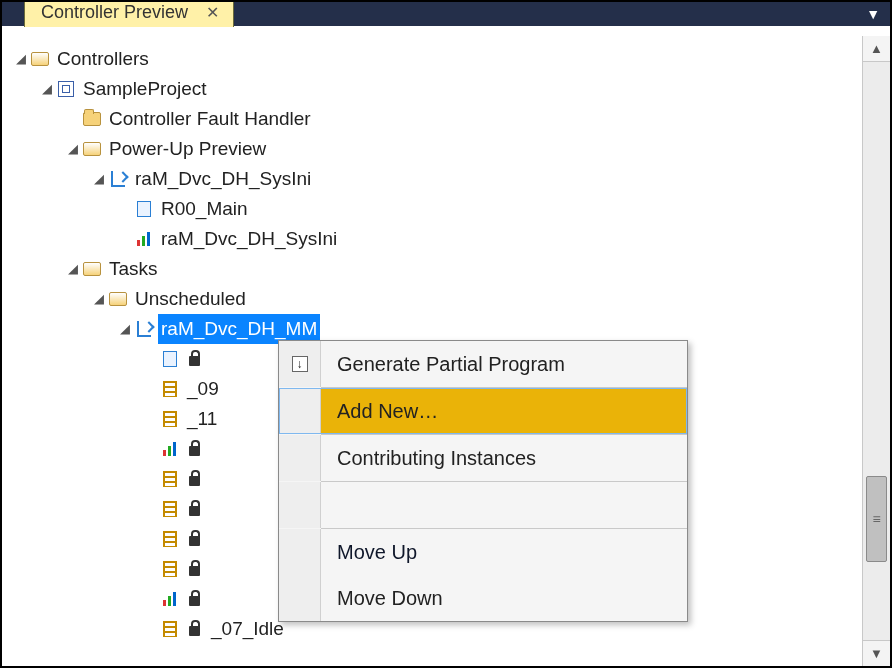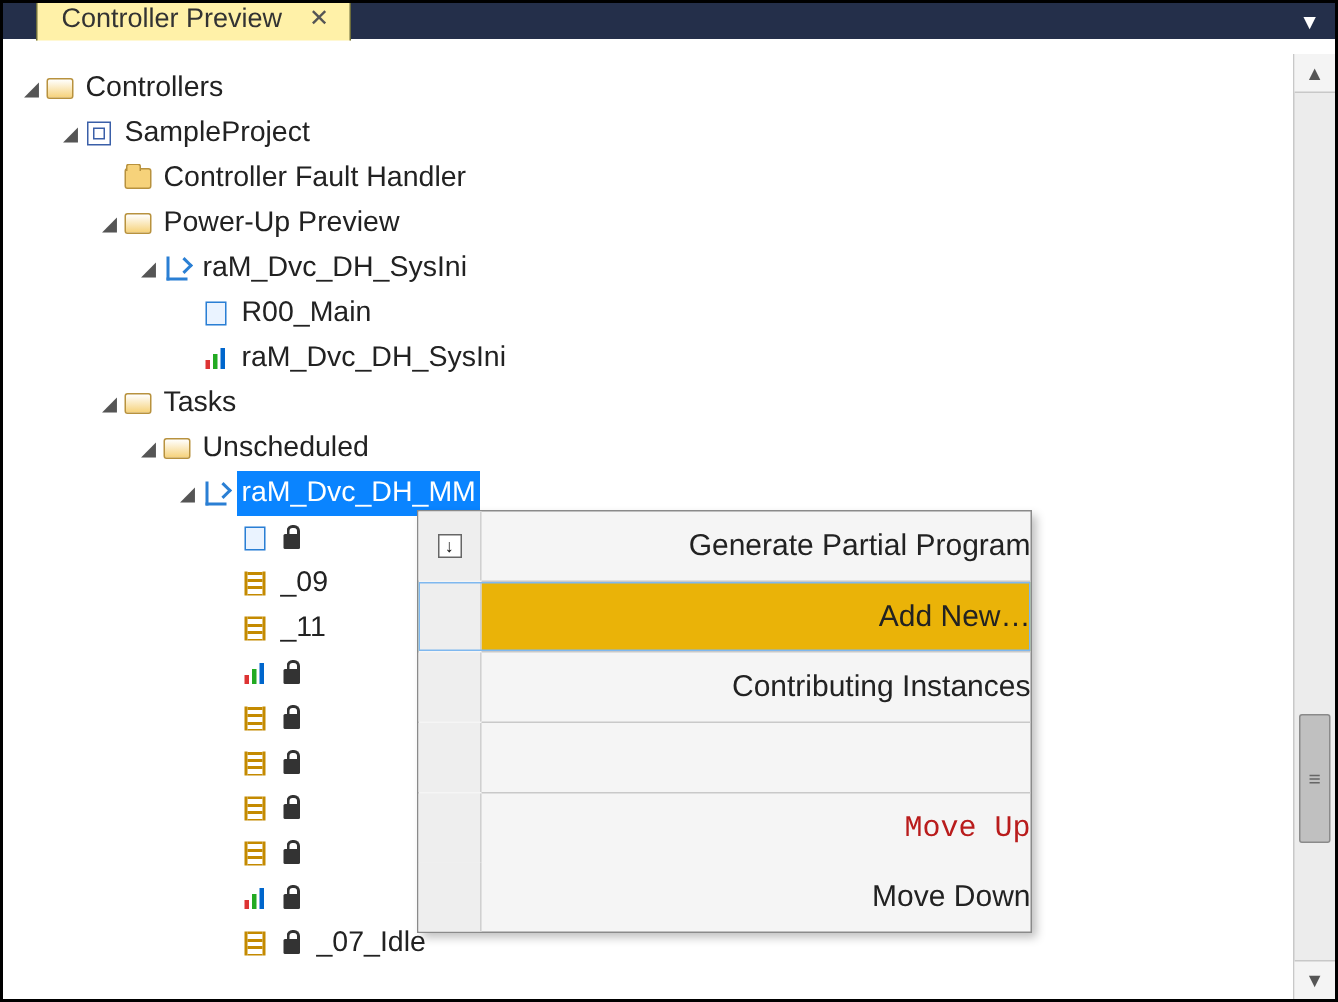--- a/index.html
+++ b/index.html
@@ -55,27 +55,27 @@
   .vscroll { position:absolute; top:34px; right:0; bottom:0; width:28px; background:#ececec; border-left:1px solid #c8c8c8; }
   .vs-btn { height:26px; display:flex; align-items:center; justify-content:center; font-size:13px; color:#555; background:#f4f4f4; border-bottom:1px solid #c8c8c8; cursor:pointer;}
   .vs-btn.bottom{ position:absolute; bottom:0; left:0; right:0; border-top:1px solid #c8c8c8; border-bottom:none;}
   .vs-thumb { position:absolute; left:3px; right:3px; top:440px; height:86px; background:#c0c0c0; border:1px solid #8a8a8a; border-radius:2px;}
   .vs-thumb::after{content:"≡"; position:absolute; inset:0; text-align:center; color:#666; font-size:14px; line-height:84px;}
 
   
   .ctxmenu {
     position:absolute; left:276px; top:338px; width:410px;
     background:#f5f5f5; border:1px solid #8a8a8a; box-shadow:3px 3px 6px rgba(0,0,0,.25);
-    font-size:20px; color:#222;text-align:right;
+    font-size:20px; color:#222;
   }
   .ctx-row { display:flex; align-items:center; height:46px; cursor:pointer; }
   .ctx-icon { width:42px; display:flex; align-items:center; justify-content:center; border-right:1px solid #d0d0d0; height:100%; background:#eee;}
   .ctx-label { flex:1; padding-left:16px; }
   .ctx-row.highlight { background:#eab308; outline:1px solid #7fb8ef; outline-offset:-1px;}
-  .ctx-row.disabled .ctx-label { color:#b91c1c;font-family:Liberation Mono, monospace; }
+  .ctx-row.disabled .ctx-label { color:#0f172a; }
   .ctx-sep { height:1px; margin-left:42px; background:#c9c9c9; }
 
 </style>
 </head>
 <body>
 
 <div class="viewport">
 
   <div class="topbar">
     <div class="tab">

